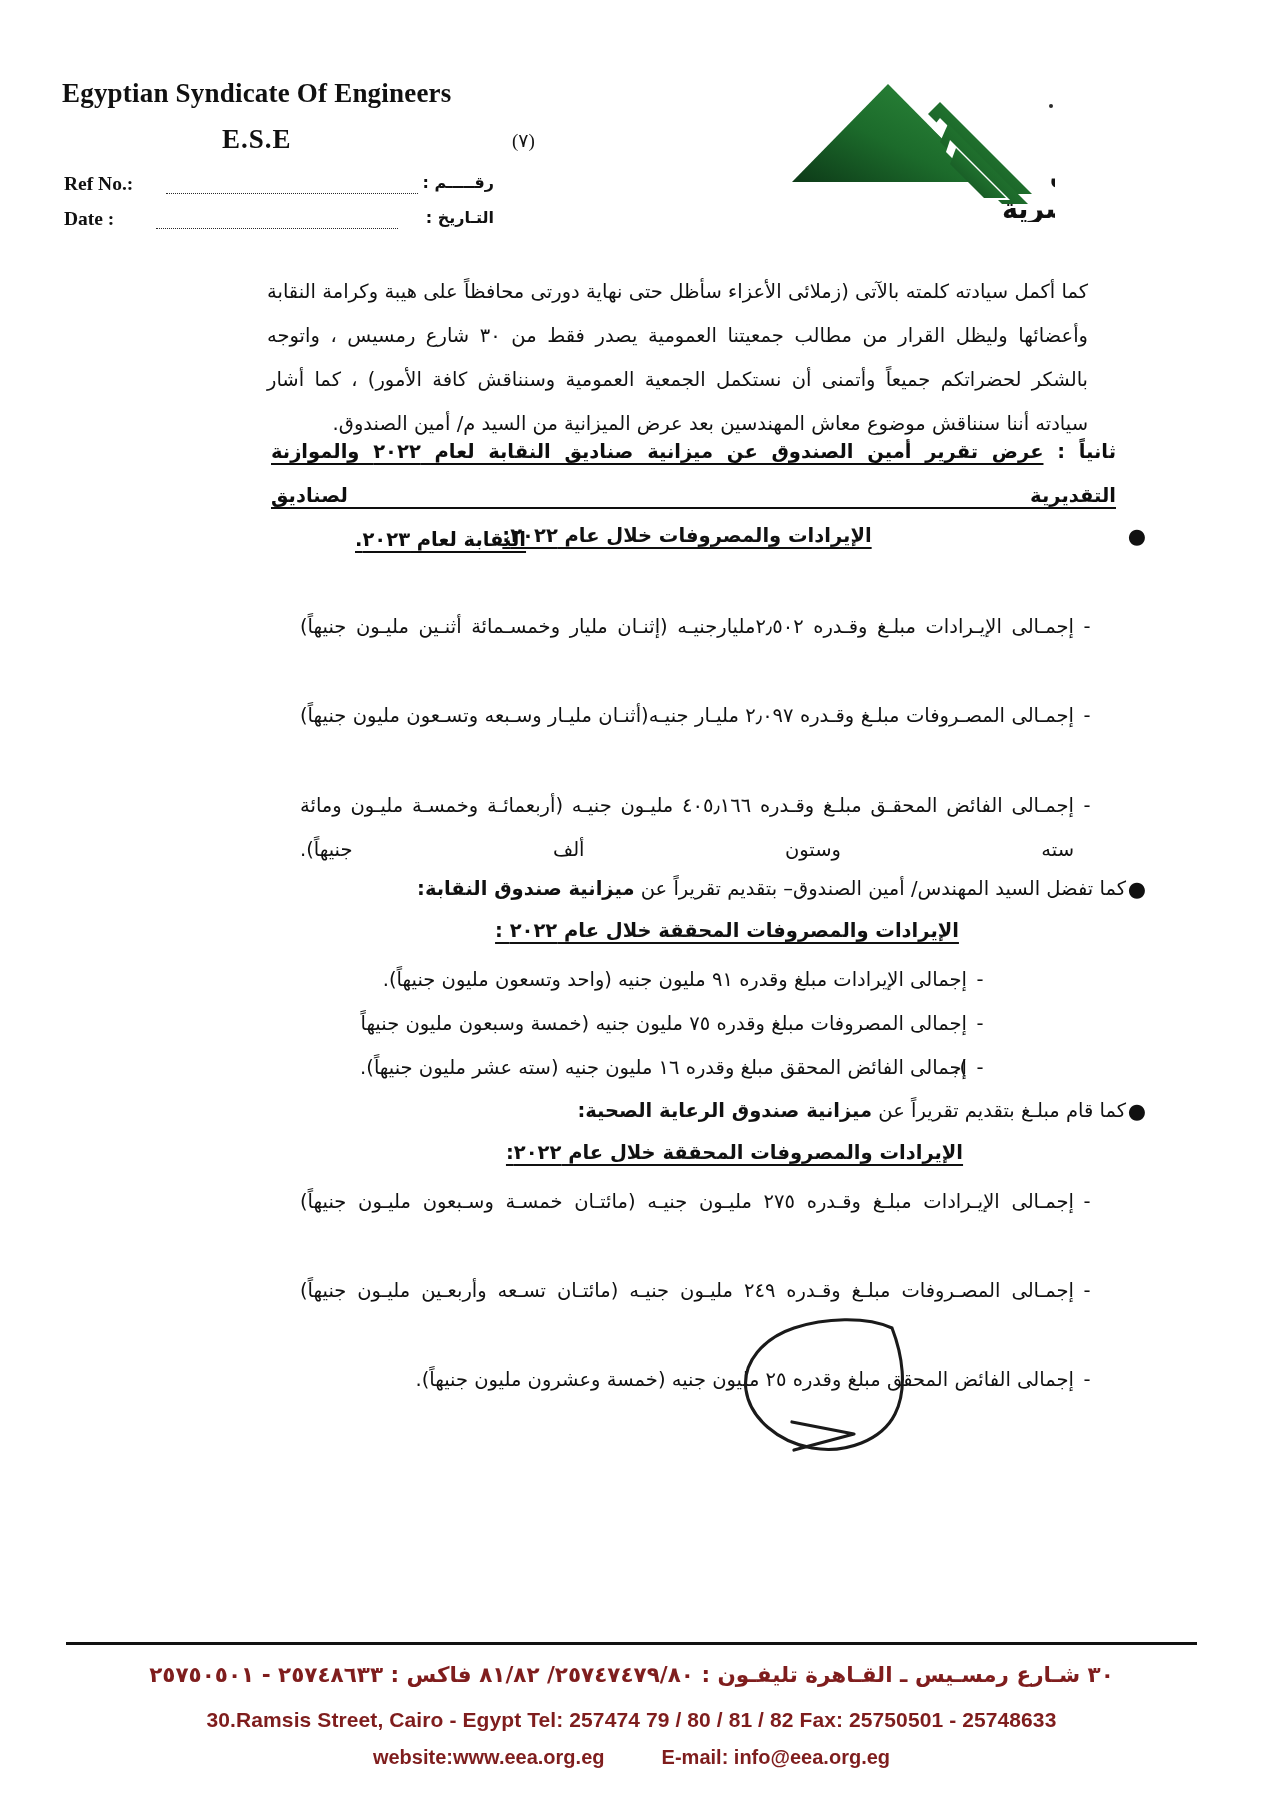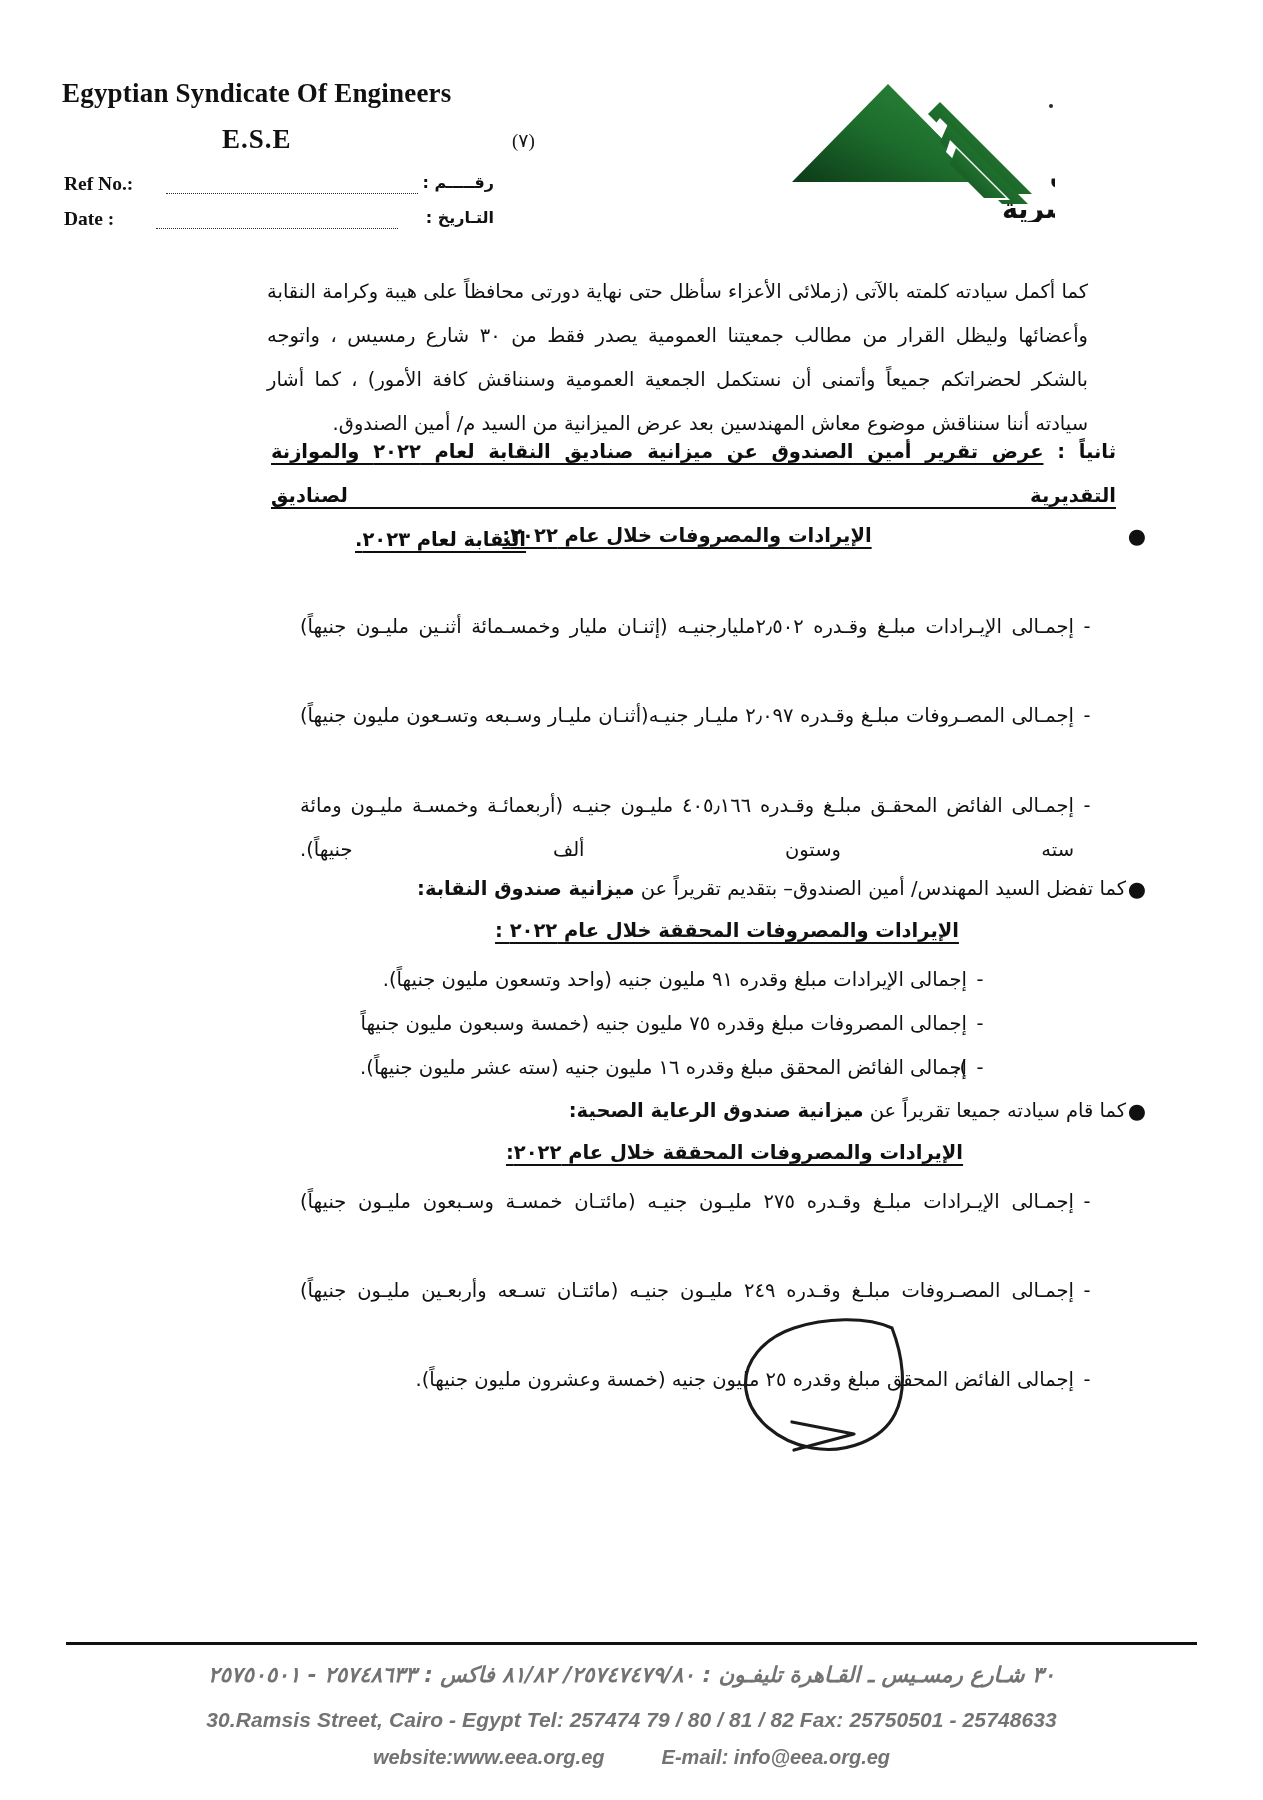--- a/index.html
+++ b/index.html
@@ -244,22 +244,21 @@
     left: 66px;
     right: 66px;
     top: 22px;
     border-top: 3px solid #111;
   }
   .footer-line {
     position: absolute;
     left: 0;
     width: 1263px;
     text-align: center;
-    color: #737373;
-    font-style: italic;
+    color: #7f1d1d;
   }
   .footer-ar {
     top: 42px;
     font-family: "DejaVu Sans", "Liberation Sans", sans-serif;
     direction: rtl;
     font-weight: bold;
     font-size: 21.5px;
   }
   .footer-en1 {
     top: 88px;
@@ -412,21 +411,21 @@
       <div class="dash-mark">-</div>
       <div class="dash-body">
         <div class="dash-line tail">إجمالى الفائض المحقق مبلغ وقدره ١٦ مليون جنيه (سته عشر مليون جنيهاً).</div>
       </div>
     </div>
 
     <div class="bullet-item ar" style="right:115px; top:840px; width:805px;">
       <div class="bullet-dot">●</div>
       <div class="bullet-body">
         <div class="bullet-line normal">
-          <span>كما قام سيادته جميعا تقريراً عن </span><span class="b">ميزانية صندوق الرعاية الصحية:</span>
+          <span>كما قام مبلـغ بتقديم تقريراً عن </span><span class="b">ميزانية صندوق الرعاية الصحية:</span>
         </div>
         <div class="bullet-line sub-underline">الإيرادات والمصروفات المحققة خلال عام ٢٠٢٢:</div>
       </div>
     </div>
 
     <div class="dash-item ar" style="right:163px; top:930px; width:800px;">
       <div class="dash-mark">-</div>
       <div class="dash-body">
         <div class="dash-line just">إجمـالى الإيـرادات مبلـغ وقـدره ٢٧٥ مليـون جنيـه (مائتـان خمسـة وسـبعون مليـون جنيهاً)</div>
       </div>

